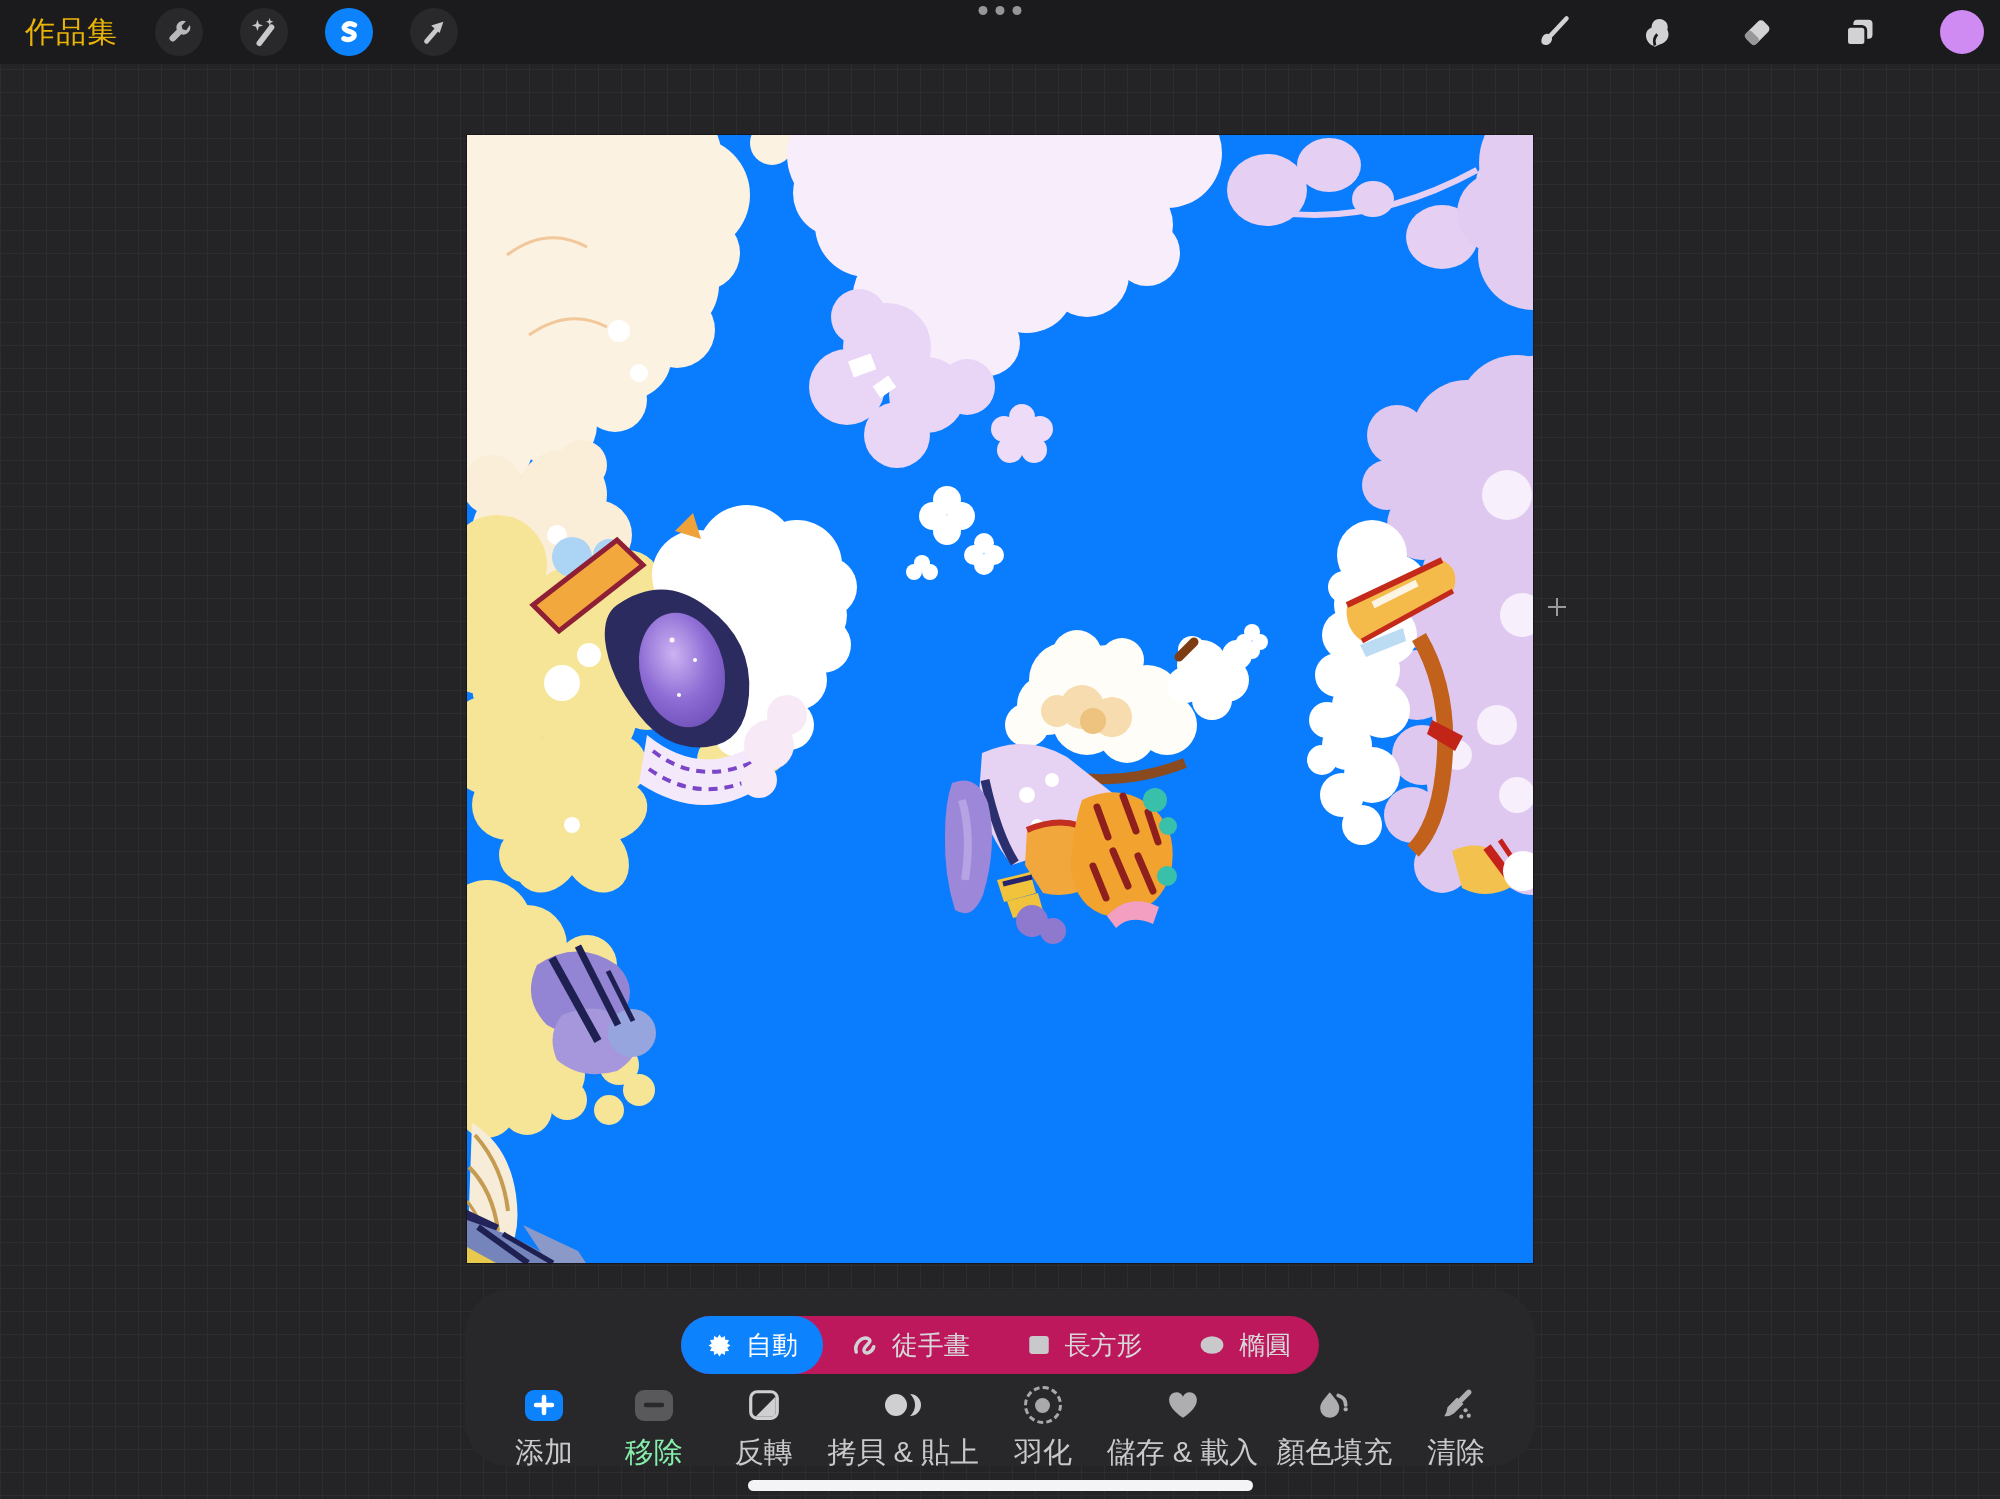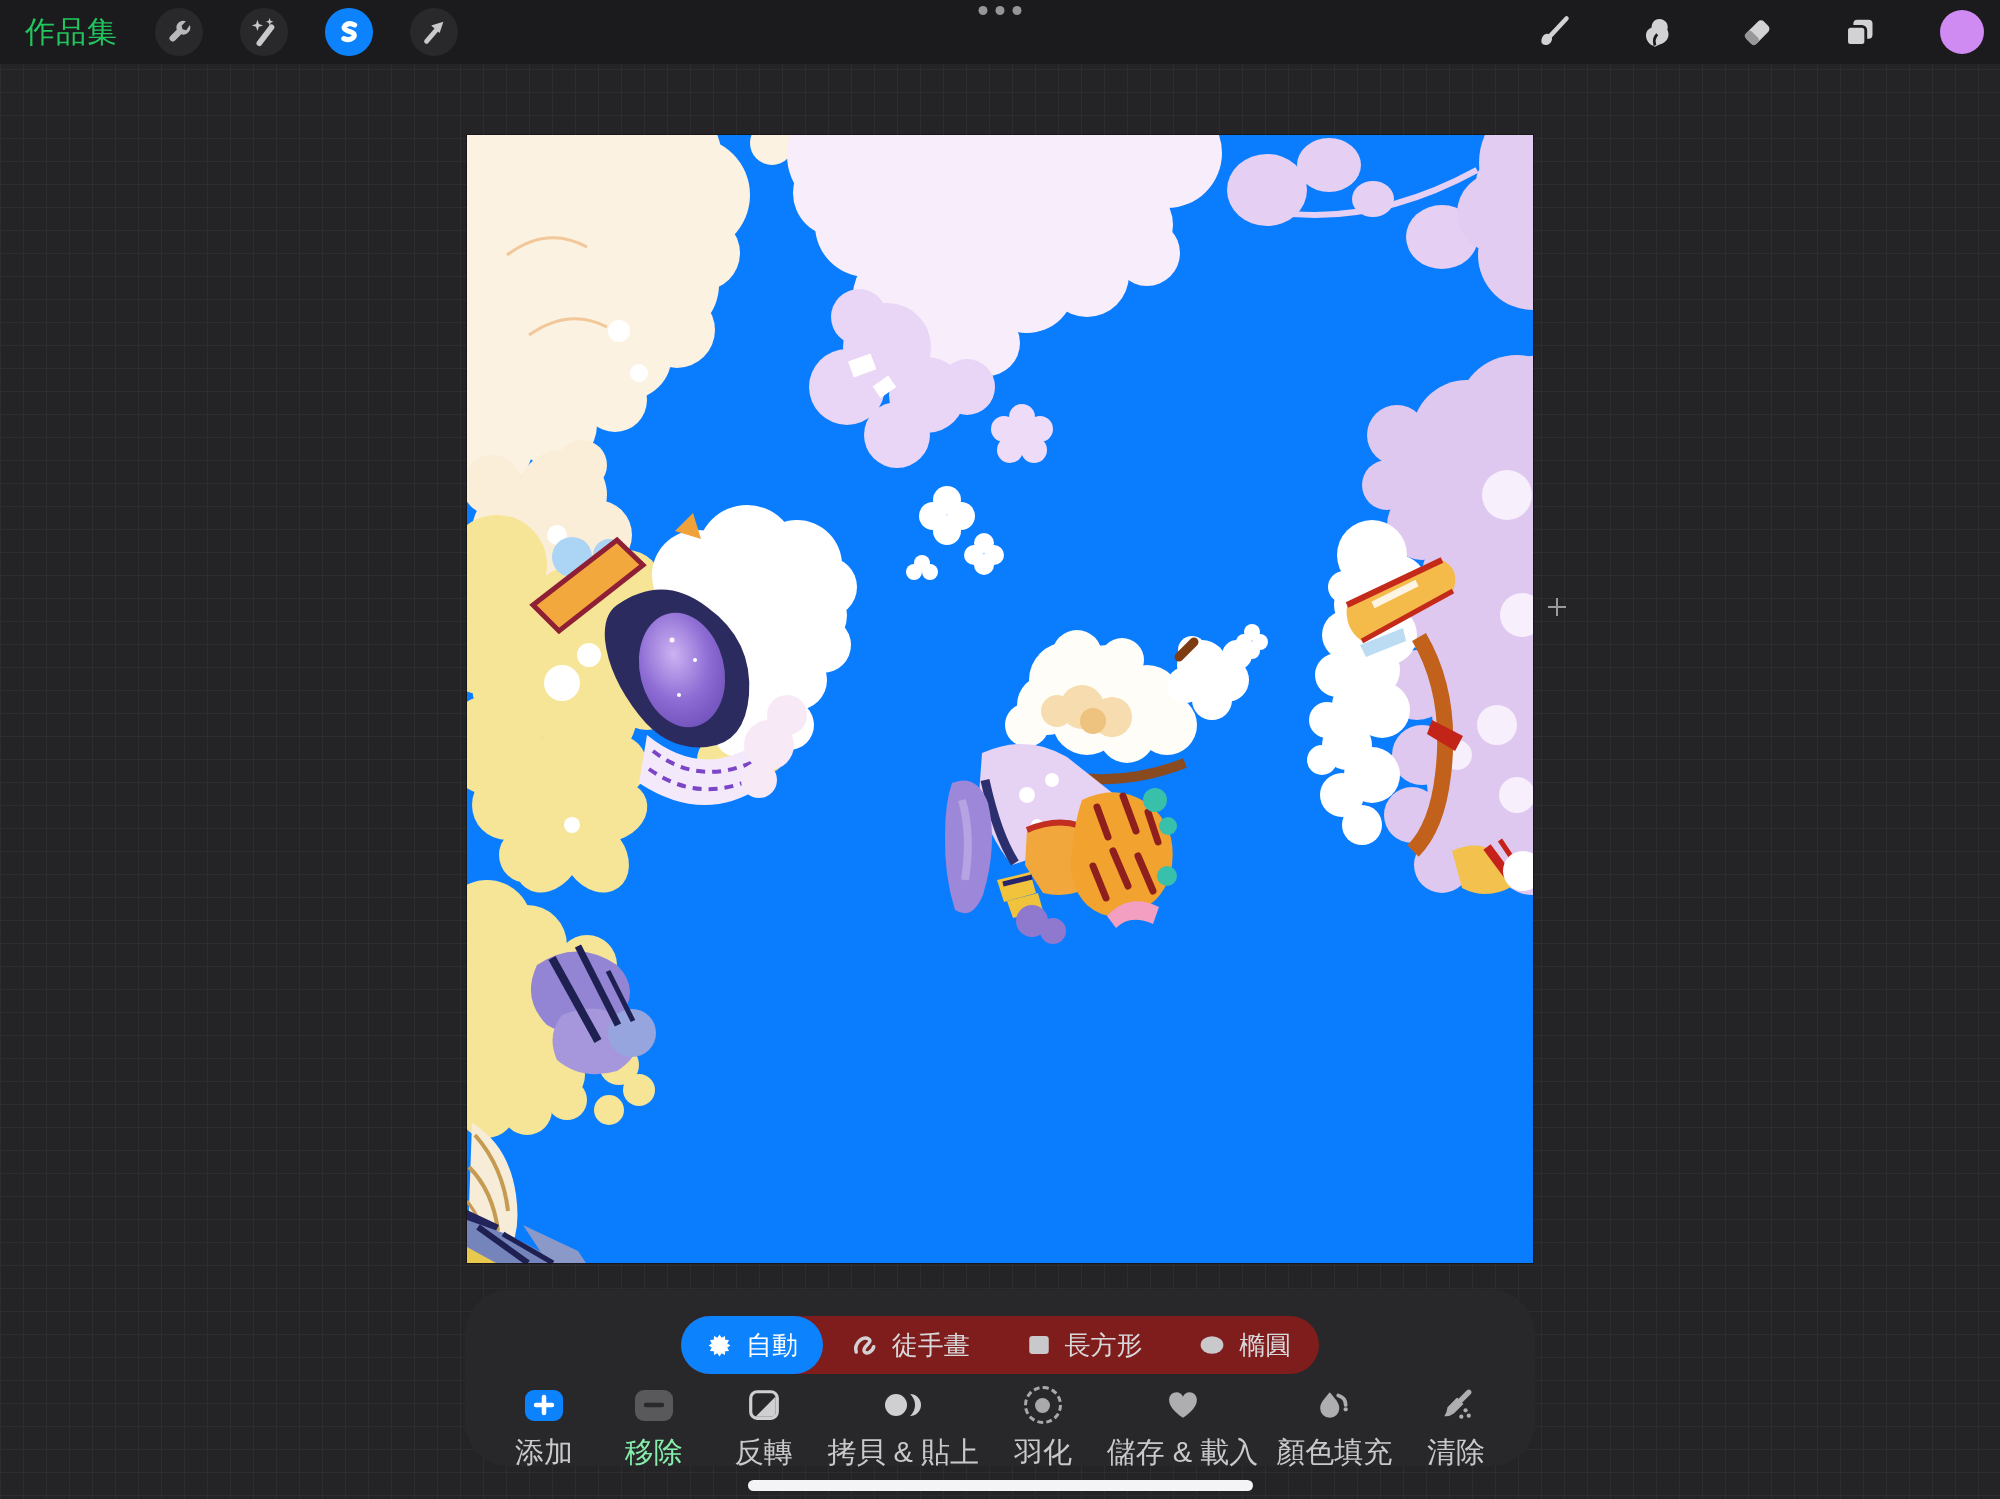--- a/index.html
+++ b/index.html
@@ -5,40 +5,40 @@
   html,body{margin:0;padding:0;background:#232326;width:2000px;height:1499px;overflow:hidden;
     font-family:"Liberation Sans","DejaVu Sans",sans-serif;-webkit-font-smoothing:antialiased;}
   .stage{position:absolute;inset:0;width:2000px;height:1499px;
     background-color:#242427;
     background-image:linear-gradient(#2d2d31 1px,transparent 1px),linear-gradient(90deg,#2d2d31 1px,transparent 1px);
     background-size:23px 23px;}
   
   .topbar{position:absolute;left:0;top:0;width:2000px;height:64px;background:#1b1b1d;z-index:5;
     display:flex;align-items:center;}
   .tb-left{display:flex;align-items:center;gap:37px;padding-left:25px;}
-  .gallery{color:#22c55e;font-size:30px;letter-spacing:1px;cursor:default;}
+  .gallery{color:#eab308;font-size:30px;letter-spacing:1px;cursor:default;}
   .circlebtn{width:48px;height:48px;border-radius:50%;background:#29292b;display:flex;align-items:center;justify-content:center;flex:0 0 auto;}
   .circlebtn.active{background:#0c83fd;}
   .tb-center{position:absolute;left:50%;top:6px;transform:translateX(-50%);display:flex;gap:8px;}
   .dot{width:9px;height:9px;border-radius:50%;background:#96969a;}
   .tb-right{position:absolute;right:0;top:0;height:64px;display:flex;align-items:center;gap:60px;padding-right:16px;}
   .flatbtn{width:42px;height:42px;display:flex;align-items:center;justify-content:center;}
   .swatch{width:44px;height:44px;border-radius:50%;background:#cf8bf2;}
   
   .canvas{position:absolute;left:467px;top:135px;width:1066px;height:1128px;background:#0a7cfe;overflow:hidden;
     box-shadow:0 0 0 1px rgba(0,0,0,.35);}
   .canvas svg{display:block;}
   
   .cross{position:absolute;left:1548px;top:598px;width:18px;height:18px;}
   .cross:before,.cross:after{content:"";position:absolute;background:#9a9a9c;}
   .cross:before{left:8px;top:0;width:2px;height:18px;}
   .cross:after{left:0;top:8px;width:18px;height:2px;}
   
   .panel{position:absolute;left:465px;top:1290px;width:1070px;height:176px;background:#28282a;border-radius:44px;z-index:6;}
-  .segwrap{position:absolute;left:50%;top:26px;transform:translateX(-50%);width:638px;height:58px;background:#7f1d1d;border-radius:29px;
+  .segwrap{position:absolute;left:50%;top:26px;transform:translateX(-50%);width:638px;height:58px;background:#be185d;border-radius:29px;
     display:flex;align-items:center;}
   .seg{display:flex;align-items:center;justify-content:center;gap:13px;height:58px;color:#d8d8da;font-size:26px;flex:1 1 auto;white-space:nowrap;}
   .seg.selected{background:#0c83fd;border-radius:29px;color:#ffffff;flex:0 0 142px;}
   .actions{position:absolute;left:24px;right:24px;top:96px;display:flex;justify-content:space-around;align-items:flex-start;}
   .action{display:flex;flex-direction:column;align-items:center;gap:9px;min-width:92px;}
   .action .ic{height:38px;display:flex;align-items:center;justify-content:center;}
   .action .lbl{font-size:29px;color:#c9c9cb;white-space:nowrap;}
   .action.disabled .lbl{color:#86efac;}
   .badge{width:38px;height:31px;border-radius:9px;display:flex;align-items:center;justify-content:center;}
   .badge.add{background:#0c83fd;}

